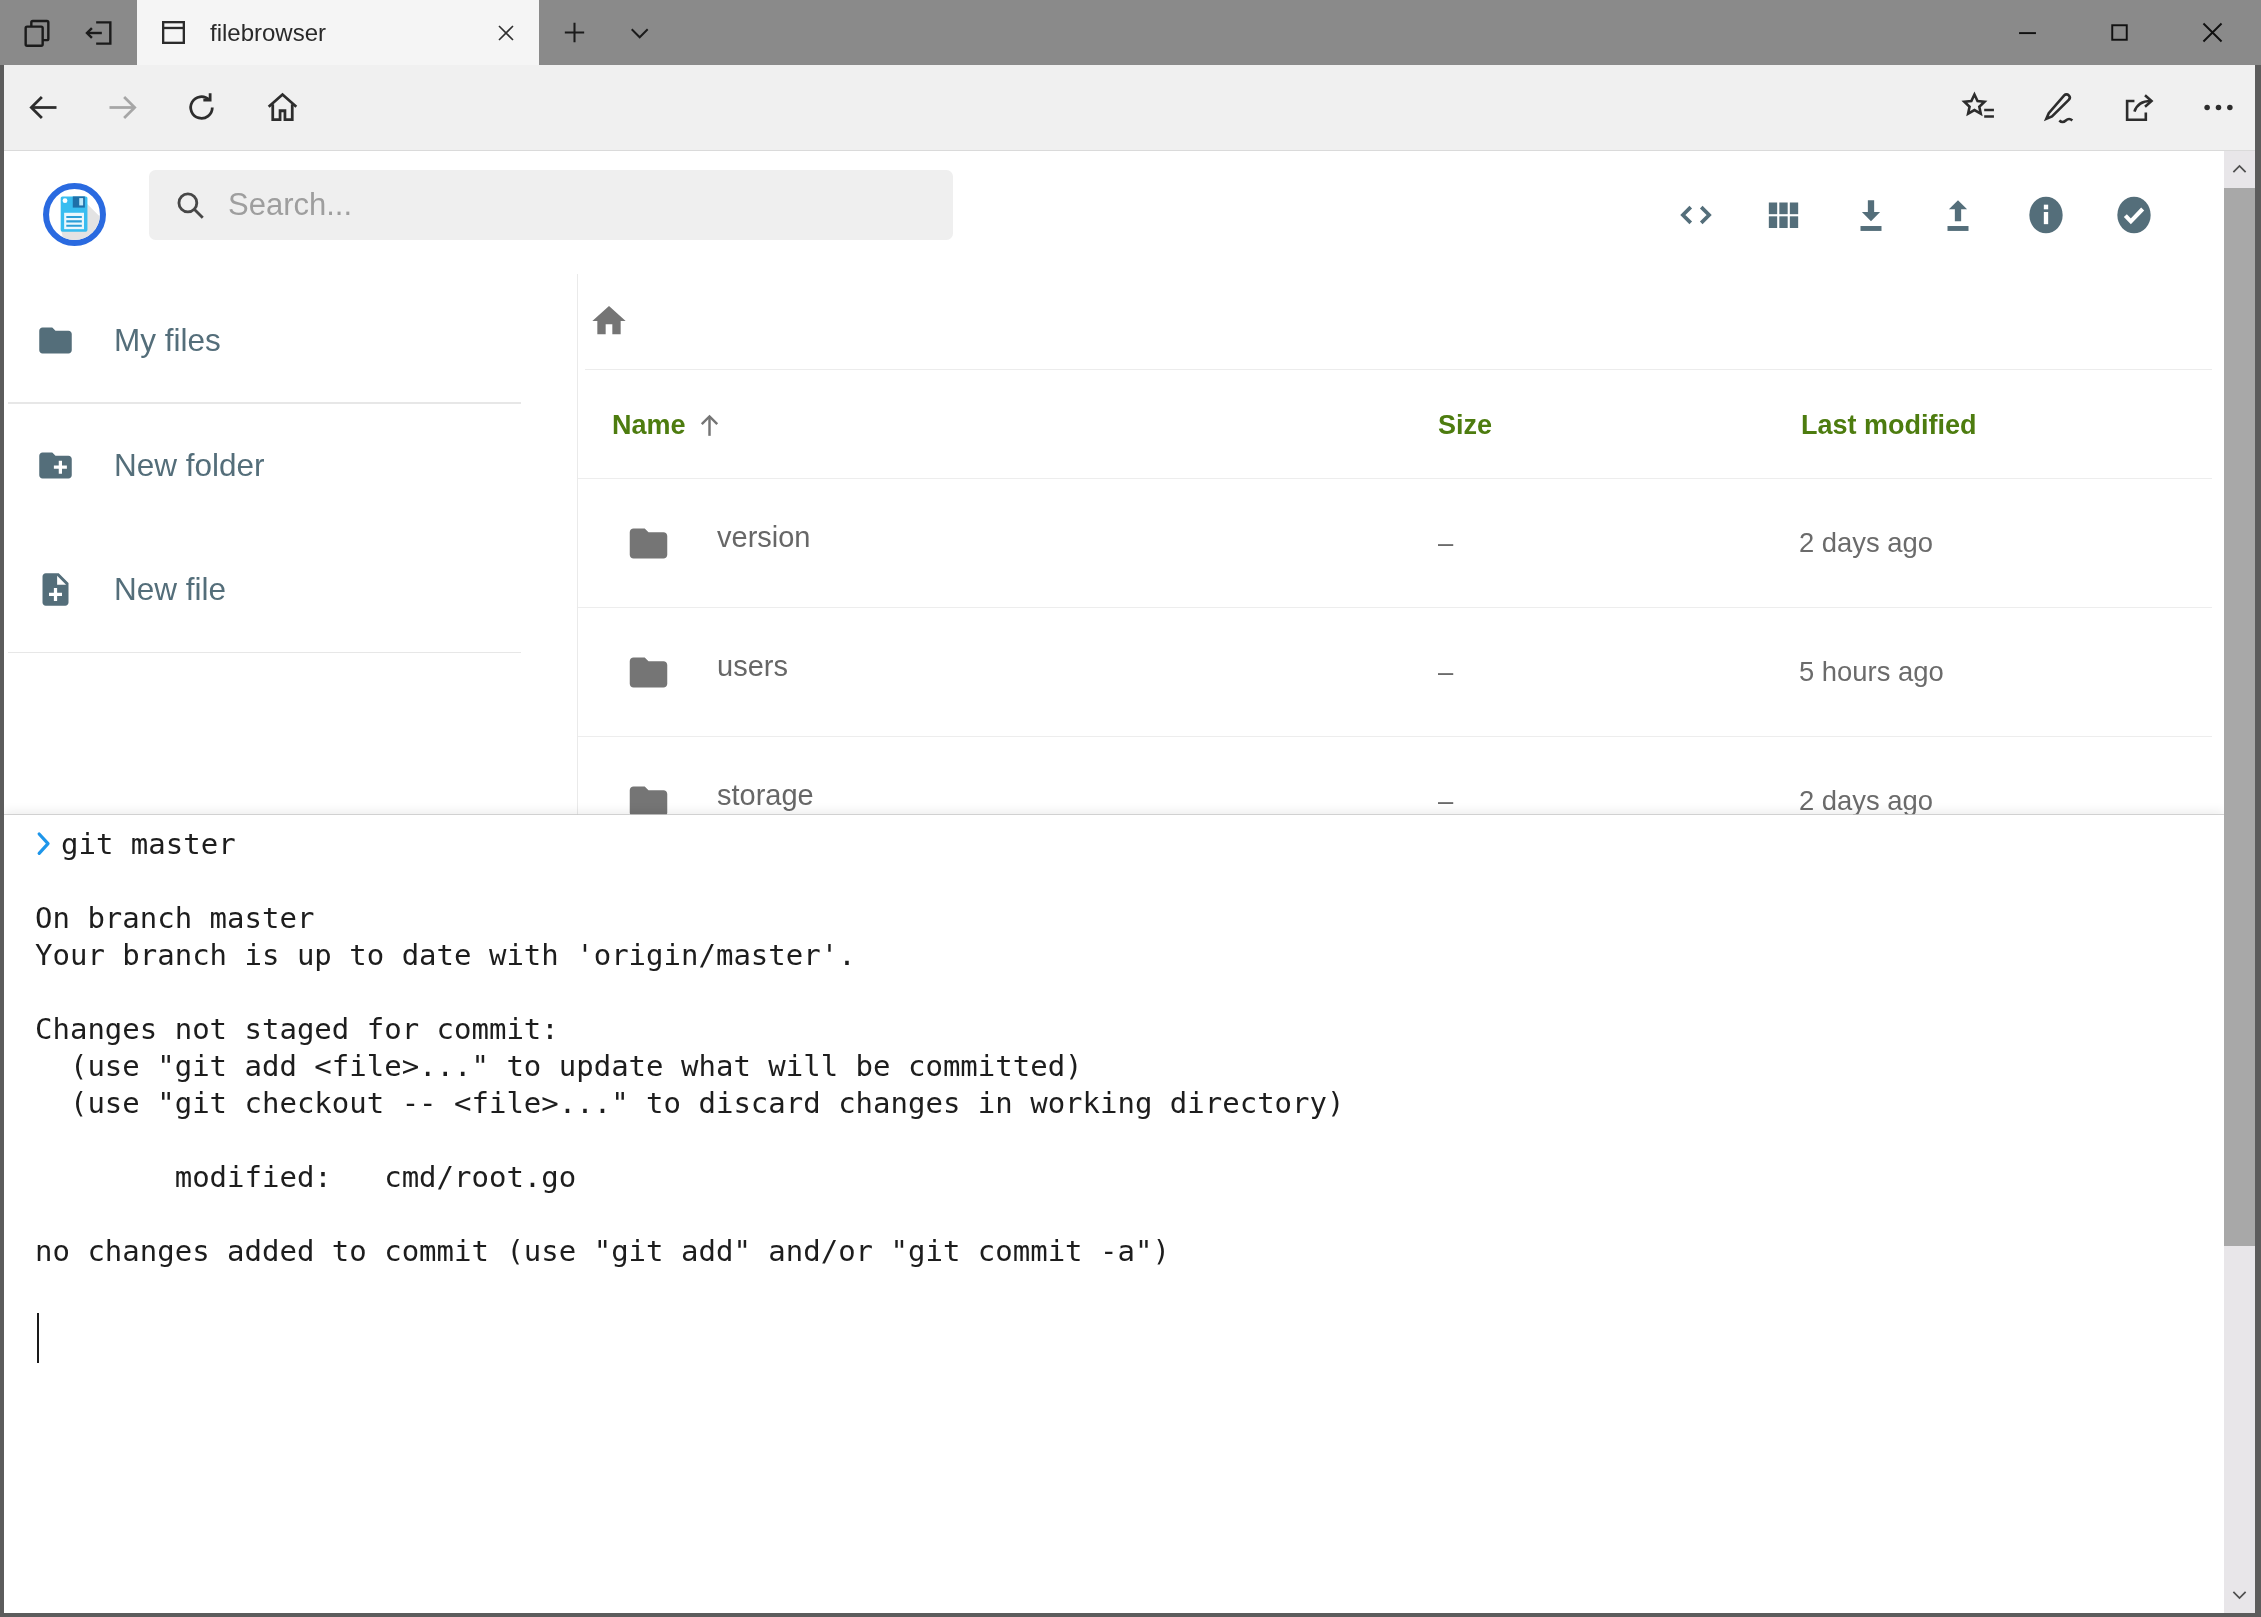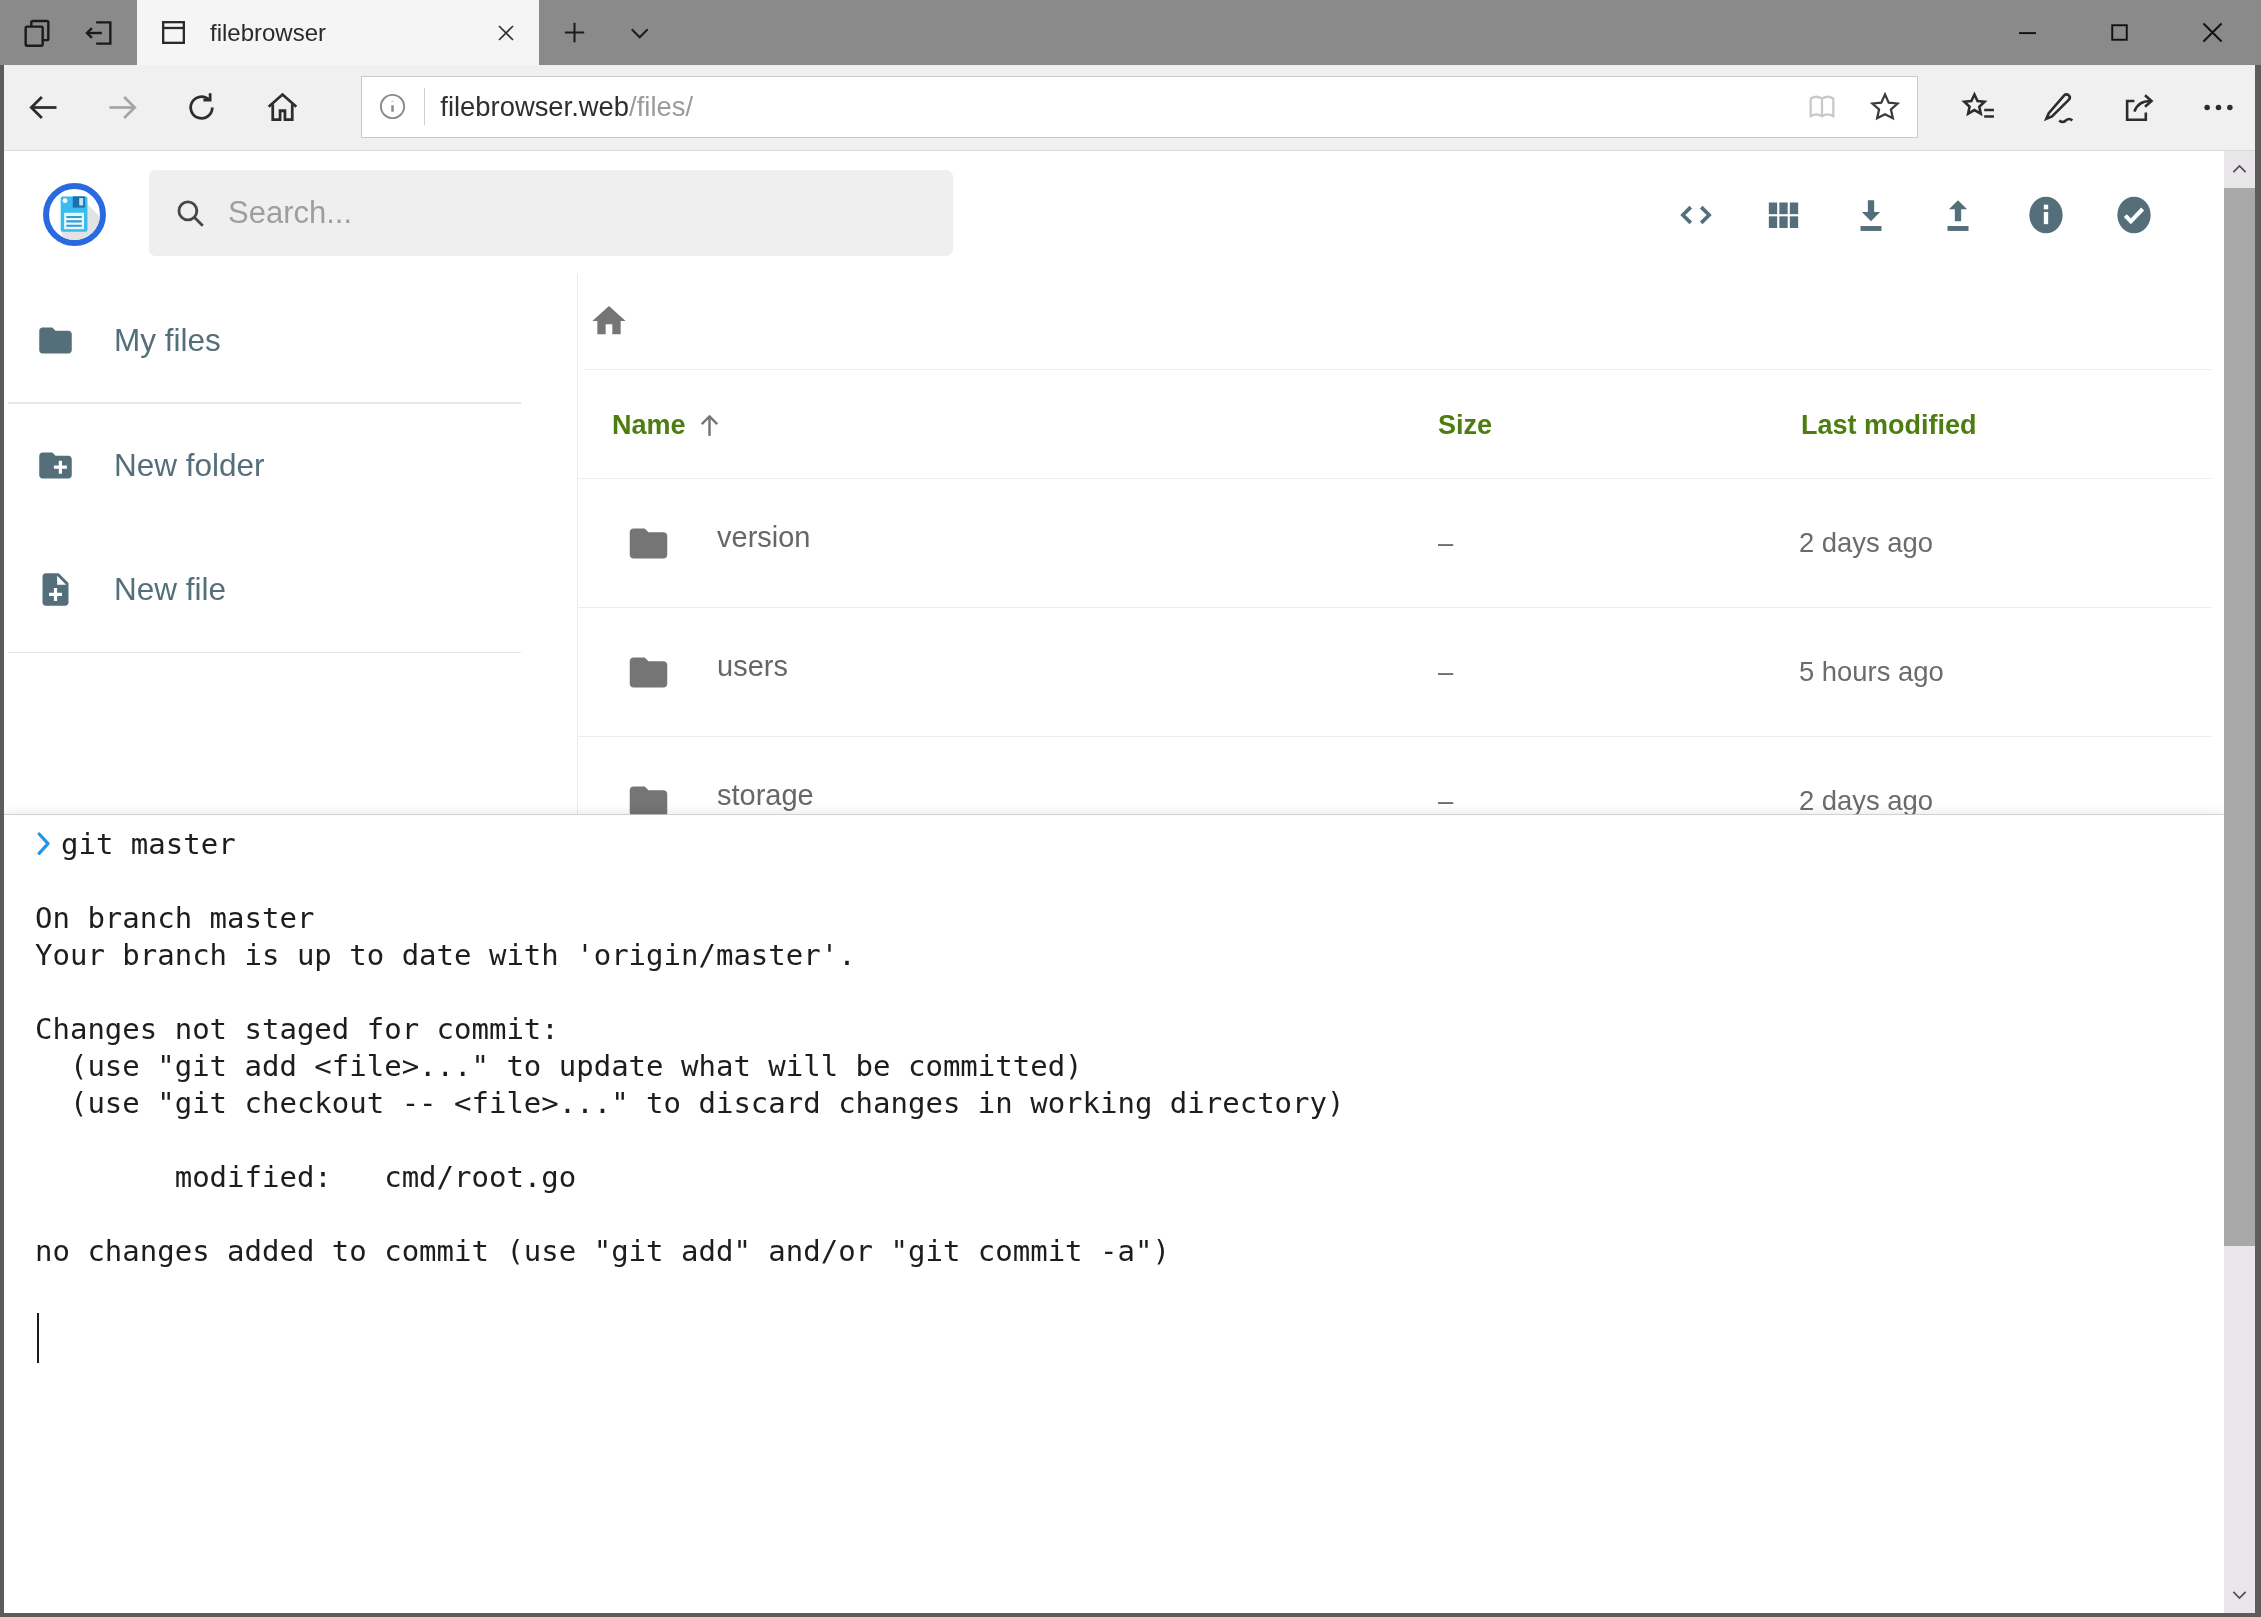--- a/index.html
+++ b/index.html
@@ -28,21 +28,21 @@
   .border-left  { position:absolute; left:0; top:65px; width:4px;  height:1552px; background:#5c5c5c; z-index:90; }
   .border-right { position:absolute; left:2255px; top:65px; width:6.5px; height:1552px; background:#5c5c5c; z-index:90; }
   .border-bottom{ position:absolute; left:0; top:1613px; width:2261px; height:4px; background:#5c5c5c; z-index:90; }
   .scrollbar { position:absolute; left:2224px; top:151px; width:31px; height:1462px; background:#e8e6e9; z-index:80; }
   .sb-arrow { position:absolute; left:0; width:31px; height:37px; display:flex; align-items:center; justify-content:center; }
   .sb-thumb { position:absolute; left:0; top:37px; width:31px; height:1058px; background:#a8a8a8; }
 
   
   .app-header { position:absolute; left:4px; top:151px; width:2220px; height:127px; background:#fff; }
   .logo { position:absolute; left:36px; top:29px; width:69px; height:69px; }
-  .searchbox { position:absolute; left:145px; top:19.4px; width:804px; height:86px; background:#efefef; border-radius:6.5px; display:flex; align-items:center; padding:0 24px; }
+  .searchbox { position:absolute; left:145px; top:19.4px; width:804px; height:70px; background:#efefef; border-radius:6.5px; display:flex; align-items:center; padding:0 24px; }
   .search-input { border:none; outline:none; background:transparent; font-size:31px; color:#333; font-family:"Liberation Sans",sans-serif; flex:1; margin-left:21px; }
   .search-input::placeholder { color:#9e9e9e; }
   .header-actions { position:absolute; right:58px; top:29px; display:flex; gap:22.6px; }
   .action-btn { width:65px; height:69px; display:flex; align-items:center; justify-content:center; }
 
   
   .sidebar { position:absolute; left:4px; top:278px; width:517px; }
   .side-item { height:124px; display:flex; align-items:center; padding-left:32px; cursor:pointer; }
   .side-item .lbl { font-size:31.5px; color:#546e7a; margin-left:39px; }
   .side-divider { height:1.6px; background:#e7e7e7; margin-left:4px; }
@@ -174,44 +174,20 @@
     </div>
     <div class="nav-btn" style="left:248px;">
       <span>
         <svg width="39" height="39" viewBox="0 0 24 24" stroke="#2d2d2d" stroke-width="1.7" fill="none">
             <path d="M3.5 11.5L12 4l8.5 7.5"></path>
             <path d="M6 10v9.5h4.5V14h3v5.5H18V10"></path>
           </svg>
       </span>
     </div>
 
-    <div class="urlbar">
-      <span>
-        <svg width="31" height="31" viewBox="0 0 24 24" stroke="#8a8a8a" stroke-width="1.5" fill="none">
-            <circle cx="12" cy="12" r="9"></circle>
-            <path d="M12 8v.3M12 11v5" stroke-width="1.9"></path>
-          </svg>
-      </span>
-      <span class="url-sep"></span>
-      <span class="url-host">filebrowser.web</span>
-        <span class="url-path">/files/</span>
-      <span class="url-right">
-        <span>
-          <svg width="34" height="34" viewBox="0 0 24 24" stroke="#c9c9c9" stroke-width="1.6" fill="none">
-              <path d="M4 6c2.6-1.6 5.4-1.6 8 0 2.6-1.6 5.4-1.6 8 0v12.5c-2.6-1.6-5.4-1.6-8 0-2.6-1.6-5.4-1.6-8 0z"></path>
-              <path d="M12 6v12.5"></path>
-            </svg>
-        </span>
-        <span>
-          <svg width="36" height="36" viewBox="0 0 24 24" stroke="#3a3a3a" stroke-width="1.5" fill="none">
-              <path d="M12 3.6l2.47 5.46 5.93.6-4.43 4 1.26 5.84L12 16.9l-5.23 2.6 1.26-5.84-4.43-4 5.93-.6z"></path>
-            </svg>
-        </span>
-      </span>
-    </div>
 
     <div class="after-url" style="left:1944px;">
       <span>
         <svg width="39" height="39" viewBox="0 0 24 24" stroke="#2d2d2d" stroke-width="1.6" fill="none">
             <path d="M9.5 4l1.9 4 4.3.5-3.2 3 .9 4.3-3.9-2.2-3.9 2.2.9-4.3-3.2-3 4.3-.5z"></path>
             <path d="M15.5 13.5h6M15.5 17.5h6"></path>
           </svg>
       </span>
     </div>
     <div class="after-url" style="left:2024px;">

